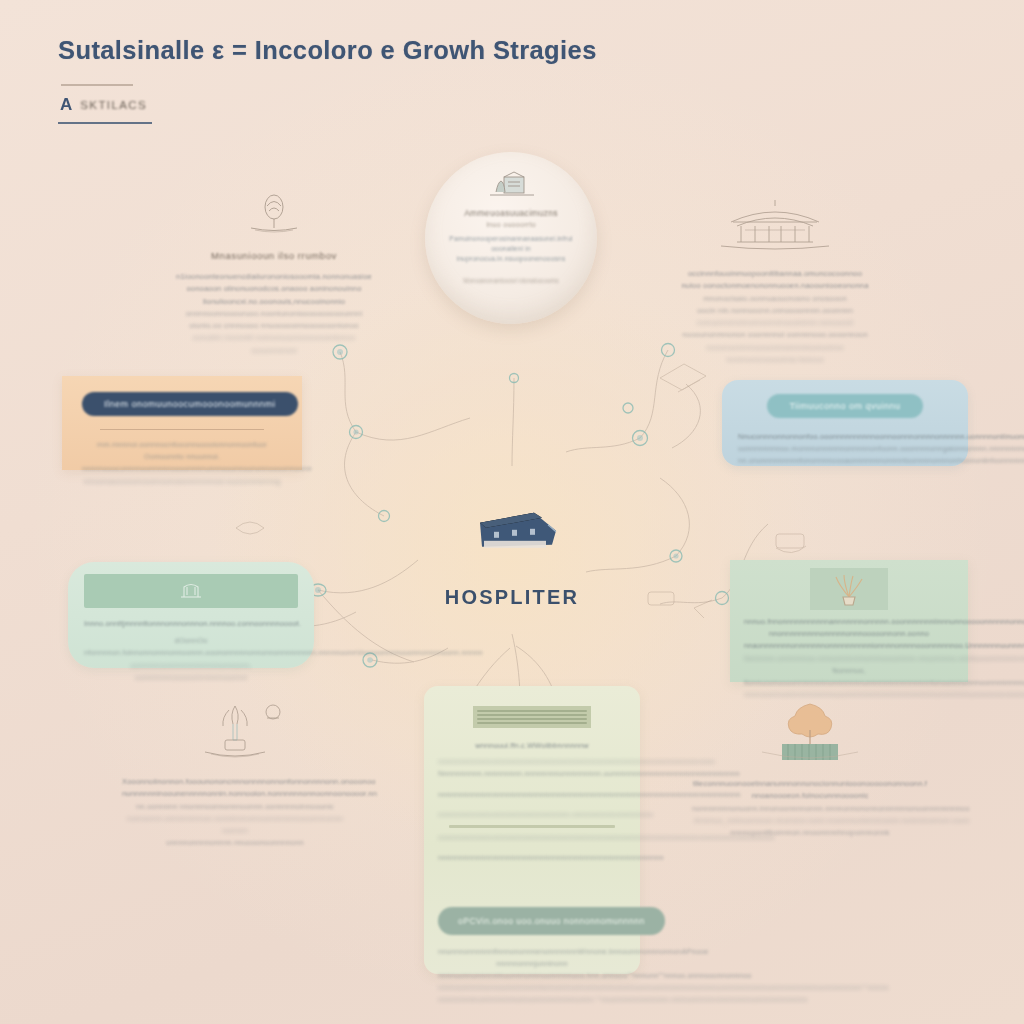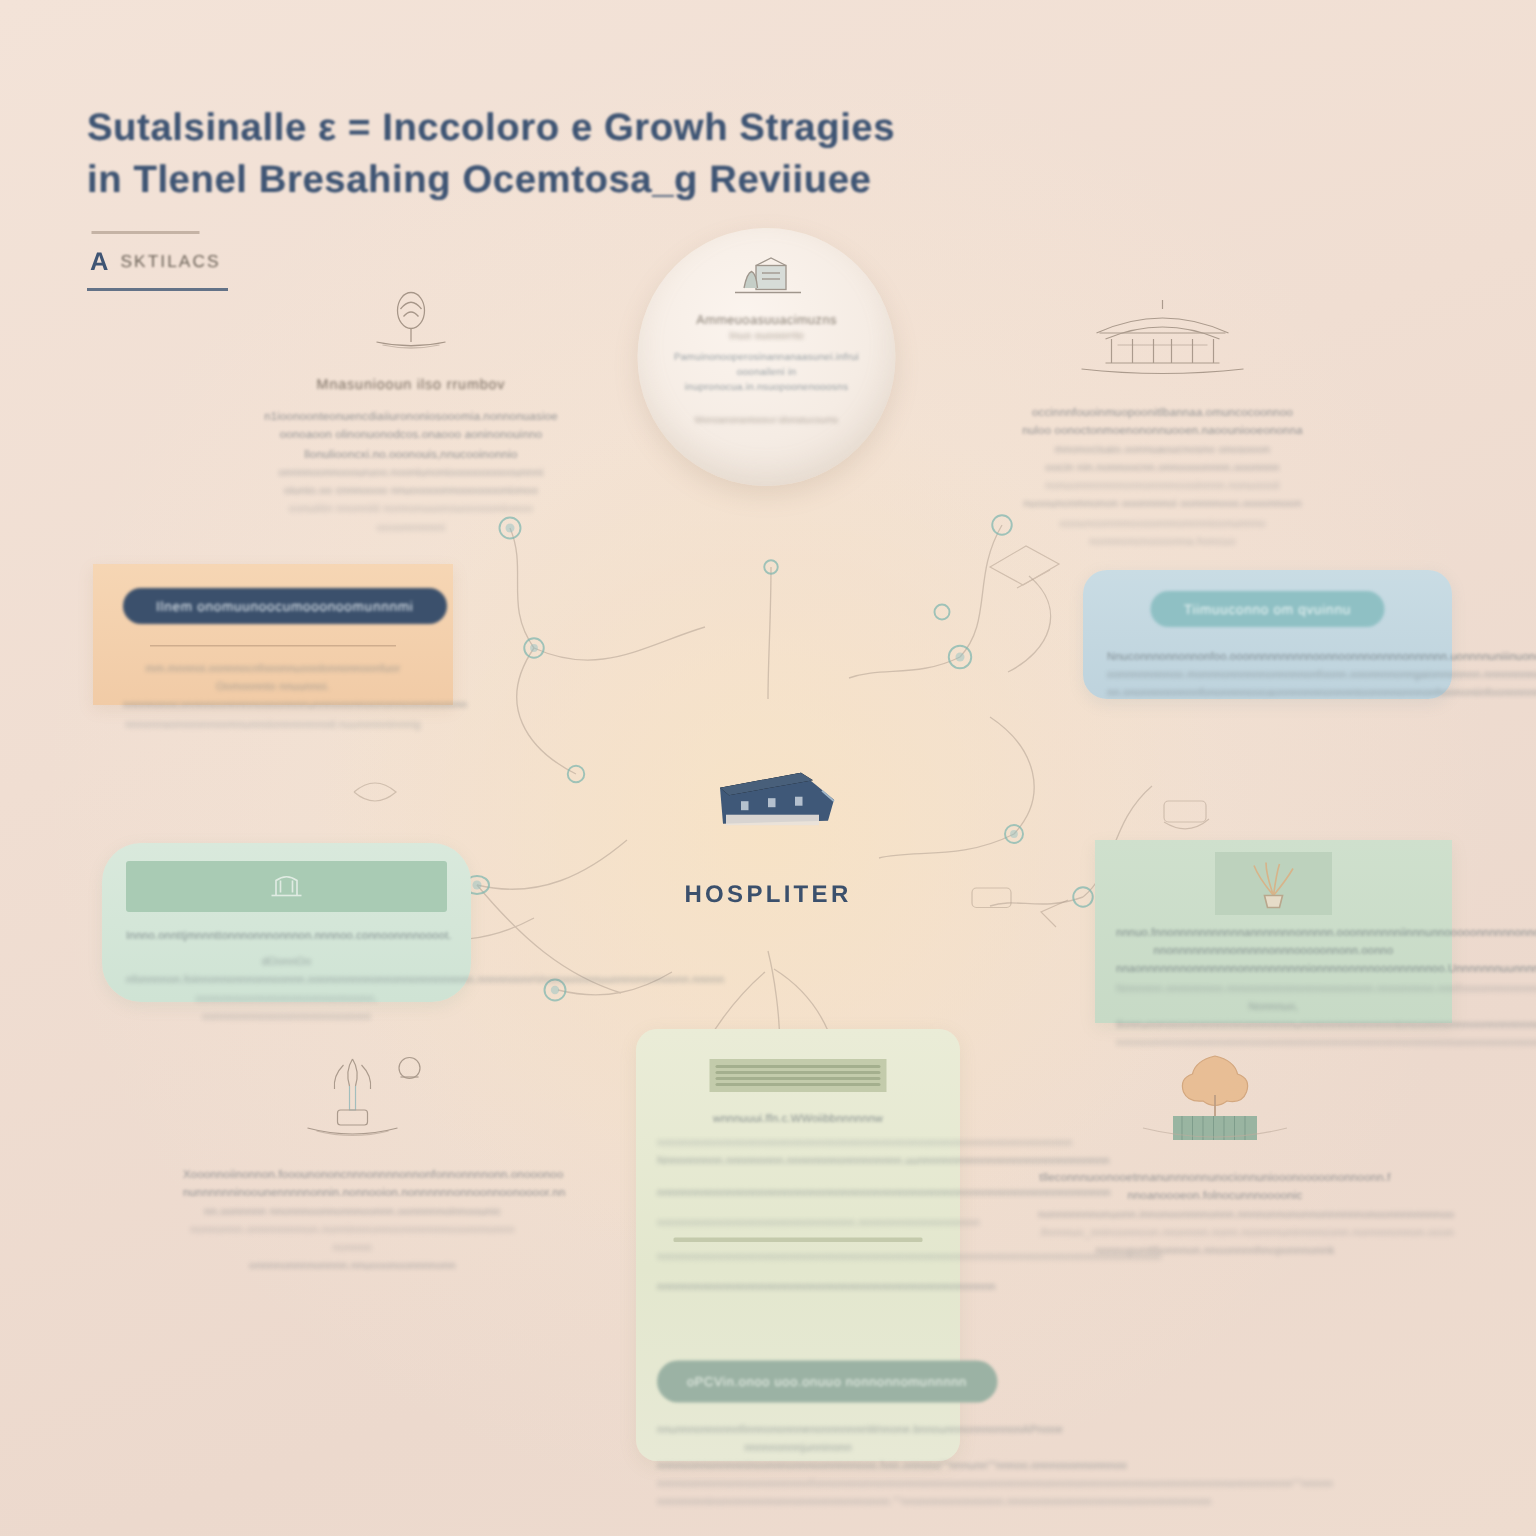--- a/index.html
+++ b/index.html
@@ -17,41 +17,40 @@
       linear-gradient(160deg,#f3e3d8 0%,#f0ded2 38%,#ecd9cd 75%,#eedccf 100%);
   }
 
   
   .header{position:absolute;left:58px;top:34px;width:560px;}
   .title-l1,.title-l2{
     font-weight:bold;font-size:25.5px;letter-spacing:.4px;
     color:#3f5574;line-height:1.30;white-space:nowrap;
     filter: blur(.55px);
     text-shadow:0 0 1px rgba(63,85,116,.35);
-    margin-top:35px;
   }
   .title-l2{margin-top:2px;}
   .hdr-rule-top{width:72px;height:2px;background:#b9a898;margin:17px 0 0 3px;opacity:.8;}
   .byline{display:flex;align-items:center;gap:8px;margin-top:9px;padding-left:2px;}
   .byline-a{font-weight:bold;font-size:17px;color:#3f5574;filter:blur(.4px);}
   .byline-txt{font-size:11.5px;letter-spacing:1.4px;color:#6b6258;filter:blur(.8px);text-transform:uppercase;}
   .hdr-rule-bot{width:94px;height:2.2px;background:#4a5e79;margin-top:7px;opacity:.85;}
 
   
   .net{position:absolute;inset:0;pointer-events:none;}
 
   
   .hub{position:absolute;left:512px;top:556px;transform:translate(-50%,-50%);
        width:300px;text-align:center;}
   .hub-icon{width:112px;height:56px;margin:0 auto 22px;position:relative;}
   .hub-line{font-weight:bold;color:#3b506c;letter-spacing:2.2px;
             line-height:1.42;filter:blur(.5px);}
   .hub-l1{font-size:26px;}
   .hub-l2{font-size:24px;}
-  .hub-l3{font-size:16px;}
+  .hub-l3{font-size:20px;}
 
   
   .ellipse{
     position:absolute;left:425px;top:152px;width:172px;height:172px;
     border-radius:50%;
     background:radial-gradient(circle at 42% 34%,#fbf4ee 0%,#f5ece4 55%,#e9ded4 100%);
     box-shadow:0 6px 16px rgba(150,125,105,.18), inset 0 -8px 18px rgba(190,170,150,.18);
     display:flex;flex-direction:column;align-items:center;padding-top:18px;box-sizing:border-box;
   }
   .ellipse .ill{width:54px;height:30px;margin-bottom:8px;}
@@ -162,21 +161,20 @@
       <rect x="648" y="592" width="26" height="13" rx="3"></rect>
       <rect x="776" y="534" width="28" height="14" rx="3"></rect>
       <path d="M712,600 l-18,8 l10,10"></path>
       <path d="M236,528 q14,-12 28,0 q-14,12 -28,0"></path>
       <path d="M776,548 q16,10 30,-2"></path>
     </g>
   </svg>
 
   <div class="header">
     <div class="title-l1">Sutalsinalle ε = Inccoloro e Growh Stragies</div>
-    <div class="title-l2">in Tlenel Bresahing Ocemtosa_g Reviiuee</div>
     <div class="hdr-rule-top"></div>
     <div class="byline">
       <span class="byline-a">A</span>
       <span class="byline-txt">SKTILACS</span>
     </div>
     <div class="hdr-rule-bot"></div>
   </div>
 
   <div class="ellipse">
     <svg class="ill" viewBox="0 0 54 30">

